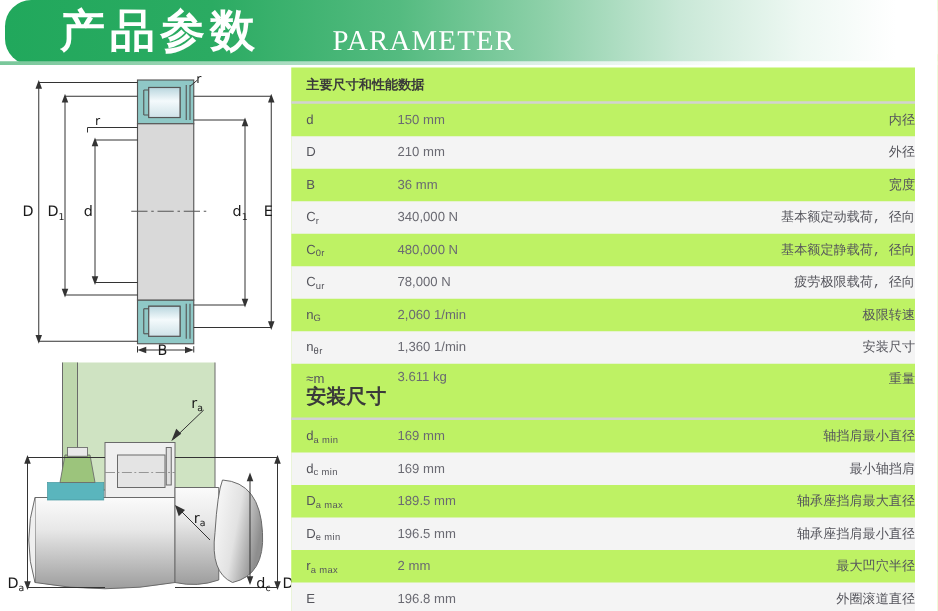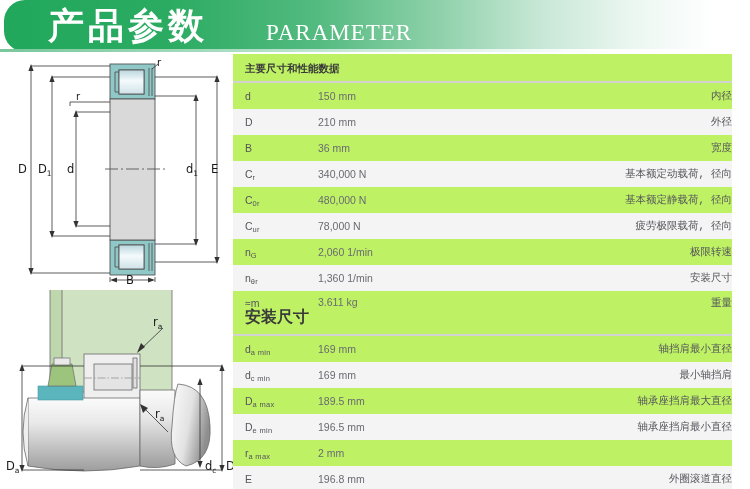--- a/index.html
+++ b/index.html
@@ -402,20 +402,21 @@
         <div class="c-desc">轴承座挡肩最大直径</div>
       </div>
       <div class="srow alt">
         <div class="c-sym">D<sub>e min</sub></div>
         <div class="c-val">196.5 mm</div>
         <div class="c-desc">轴承座挡肩最小直径</div>
       </div>
       <div class="srow">
         <div class="c-sym">r<sub>a max</sub></div>
         <div class="c-val">2 mm</div>
+        <div class="c-desc">最大凹穴半径</div>
       </div>
       <div class="srow alt">
         <div class="c-sym">E</div>
         <div class="c-val">196.8 mm</div>
         <div class="c-desc">外圈滚道直径</div>
       </div>
     </div>
 
 </div>
 

